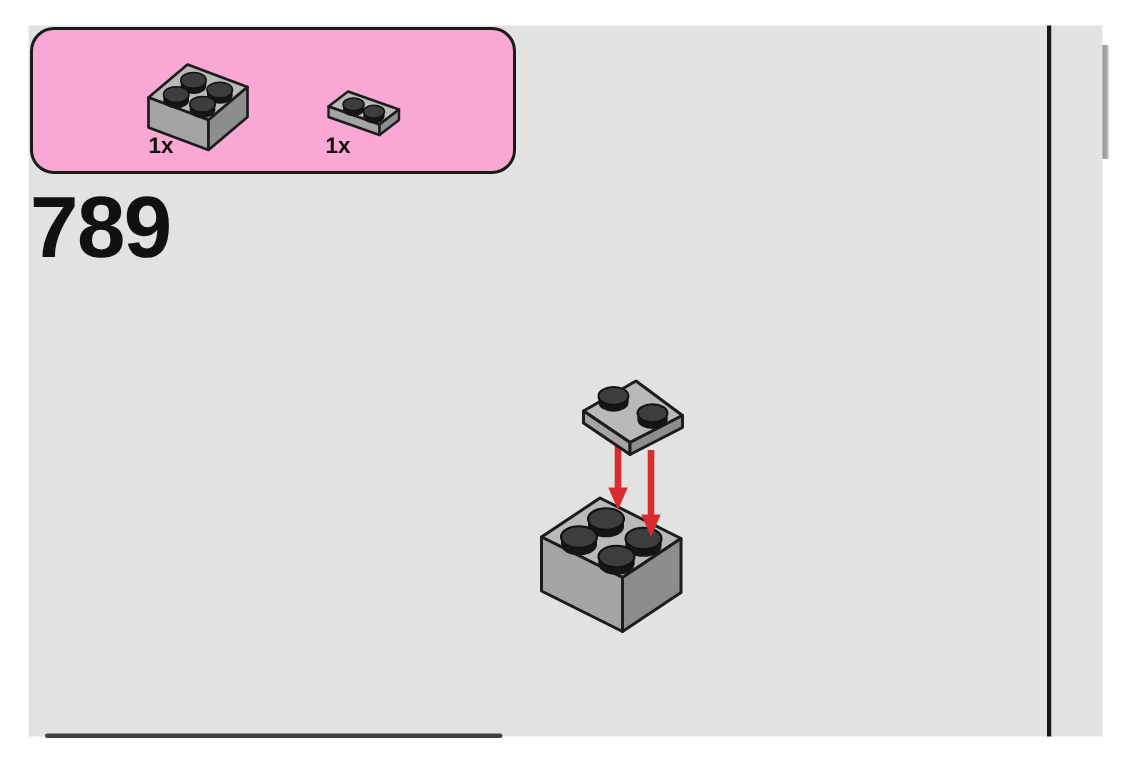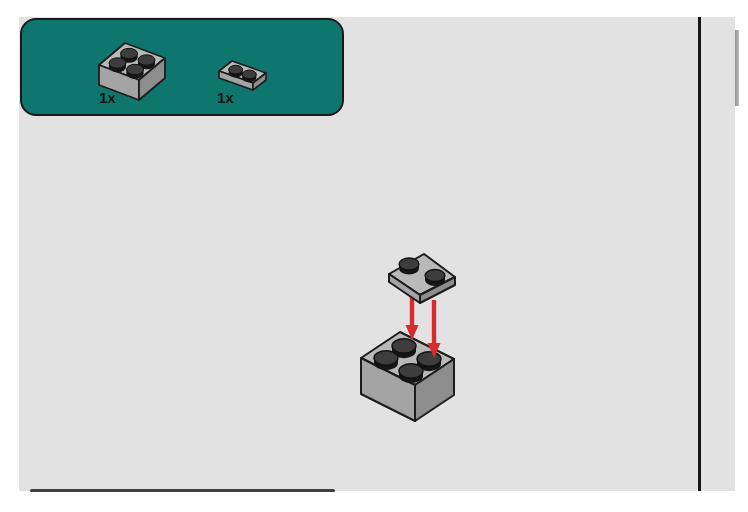--- a/index.html
+++ b/index.html
@@ -7,21 +7,21 @@
     width:748px;height:512px;background:#ffffff;overflow:hidden;
     font-family:"Liberation Sans", sans-serif;position:relative;
   }
   .stage{position:absolute;left:0;top:0;width:748px;height:512px;}
   .page{
     position:absolute;left:19px;top:17px;width:679px;height:474px;
     background:#e2e2e2;
   }
   .callout{
     position:absolute;left:1px;top:1px;width:324px;height:98px;
-    box-sizing:border-box;background:#0f766e;
+    box-sizing:border-box;background:#f9a8d4;
     border:2px solid #1a1a1a;border-radius:16px;
   }
   .part-brick{position:absolute;left:72px;top:17px;width:80px;height:64px;}
   .part-plate{position:absolute;left:192px;top:36px;width:56px;height:38px;}
   .qty{
     position:absolute;top:70px;width:48px;
     font-size:15px;font-weight:bold;color:#111111;line-height:1.1;
     letter-spacing:0px;
   }
   .qty1{left:77px;}
@@ -94,20 +94,21 @@
           <ellipse cx="35.3" cy="21.9" rx="7" ry="4.3" fill="#151515"></ellipse>
             <rect x="28.3" y="18.4" width="14" height="3.5" fill="#151515"></rect>
             <ellipse cx="35.3" cy="18.4" rx="7" ry="4.3" fill="#3d3d3d" stroke="#111" stroke-width="1"></ellipse>
         </g>
       </svg>
 
       <div class="qty qty1">1x</div>
       <div class="qty qty2">1x</div>
     </div>
 
+    <div class="step">789</div>
 
     <svg class="diagram" viewBox="0 0 135 176">
 
       <g>
         <g stroke="#1c1c1c" stroke-width="2" stroke-linejoin="round">
           <path d="M45,84 L99,111 L60,137 L6,110 Z" fill="#b9b9b9"></path>
           <path d="M6,110 L60,137 L60,173 L6,146 Z" fill="#a4a4a4"></path>
           <path d="M60,137 L99,111 L99,147 L60,173 Z" fill="#8d8d8d"></path>
         </g>
         <g>

